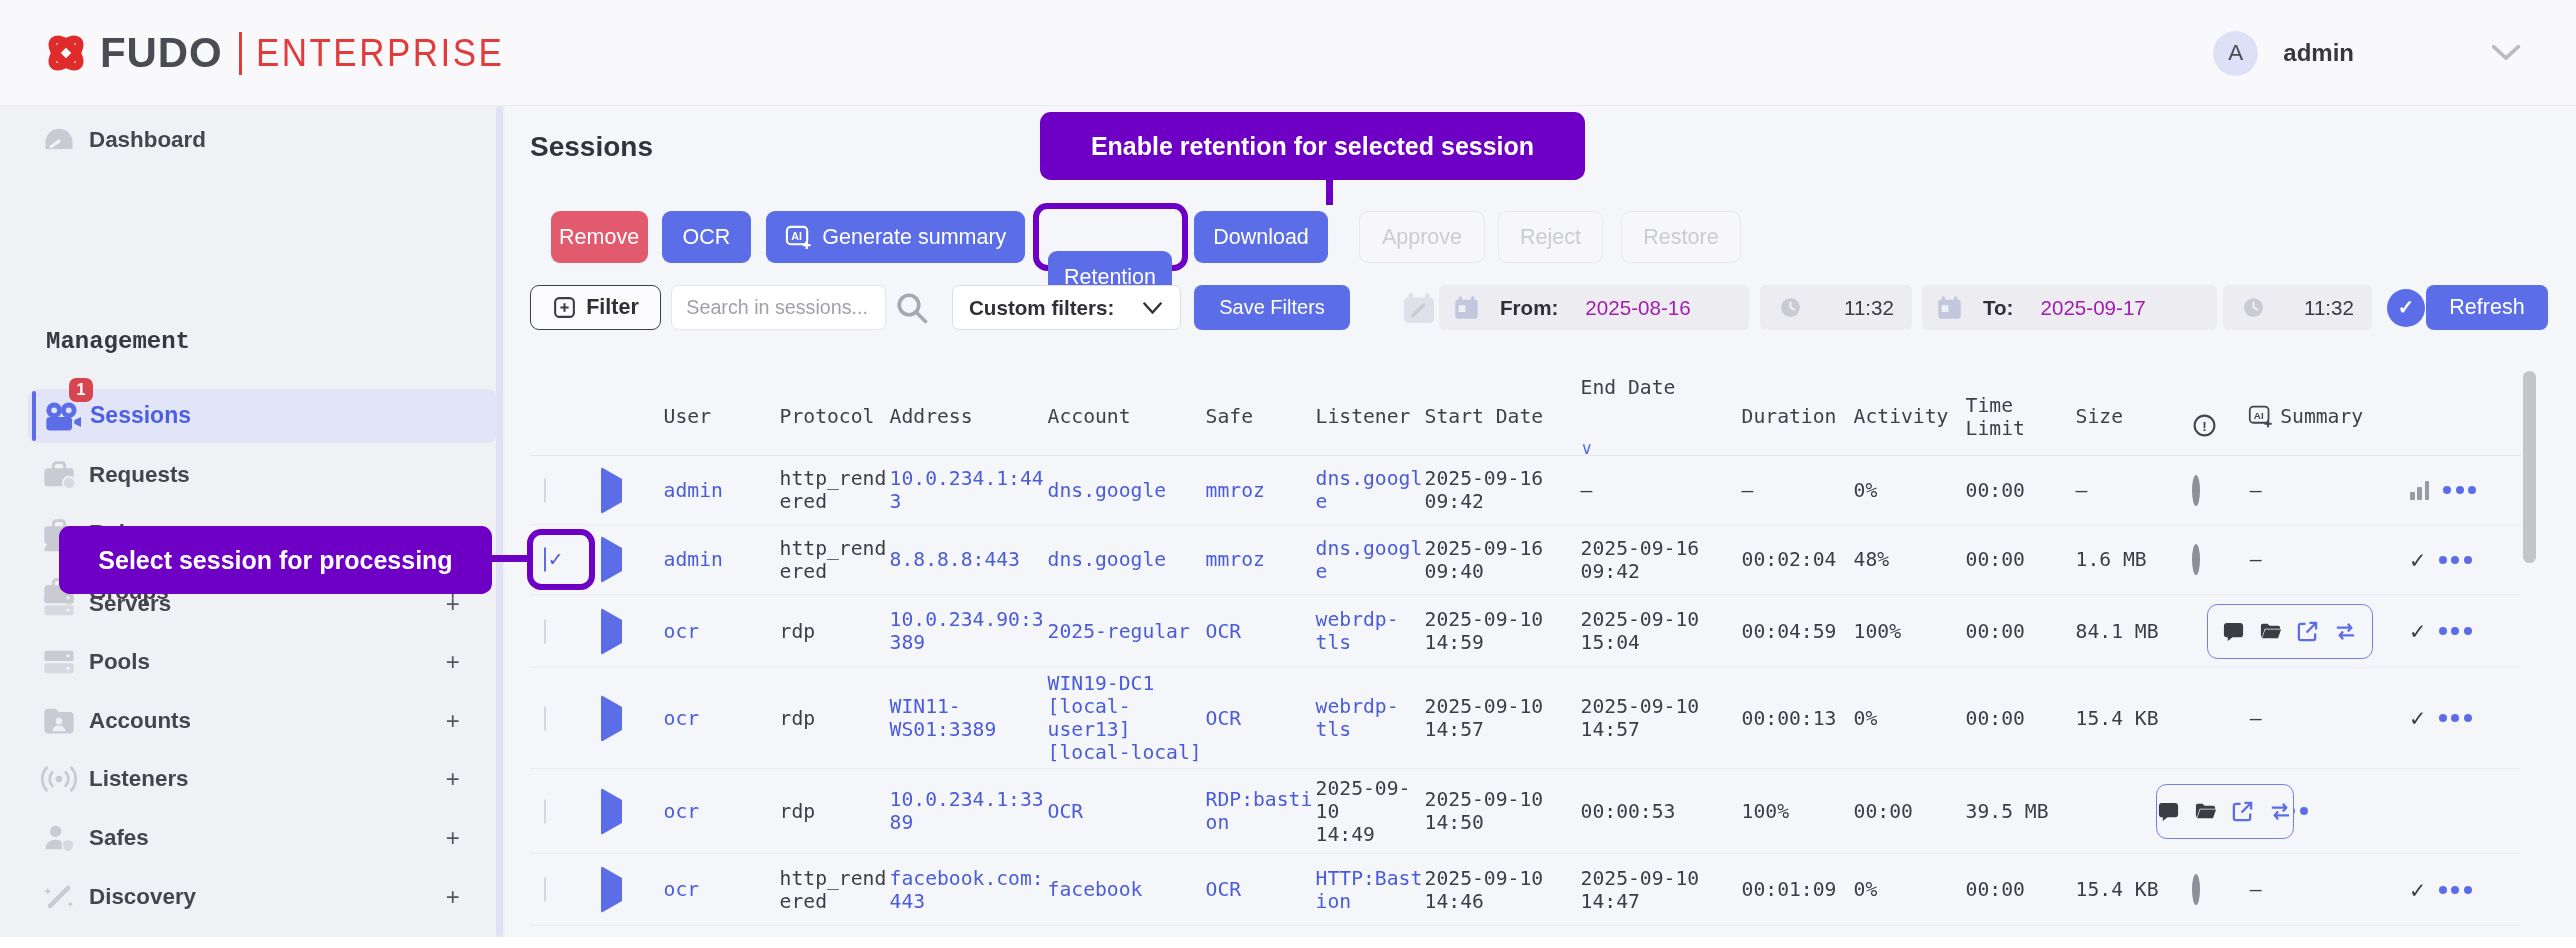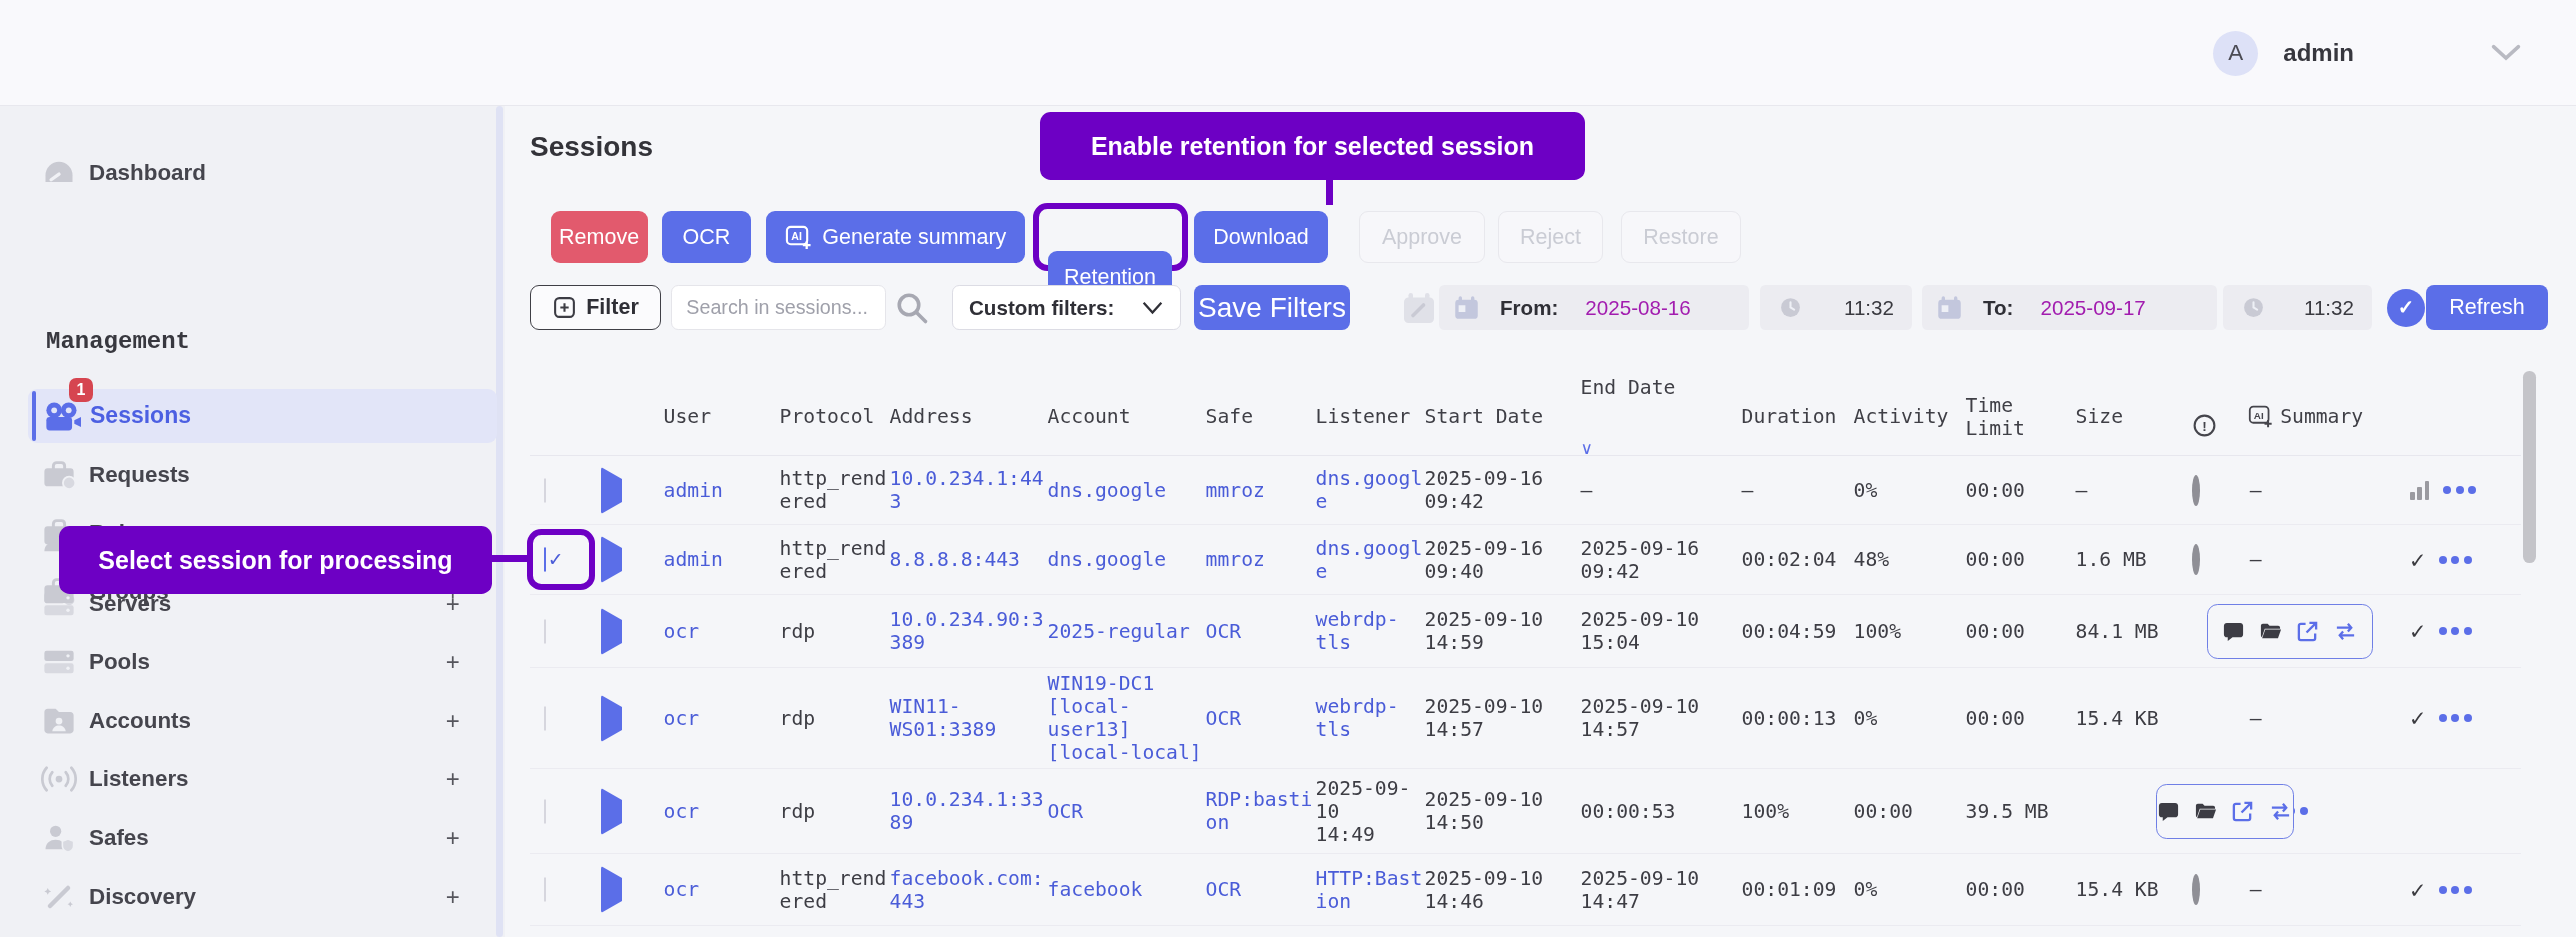--- a/index.html
+++ b/index.html
@@ -81,21 +81,21 @@
   .filterbar > * { position:absolute; height:45px; }
   .btn-filter { left:0; width:131px; background:#fbfbfd; border:1.8px solid #3f3f46; border-radius:9px;
     color:#2f2f36; font-size:21.5px; font-weight:600; gap:9px; }
   .search-input { left:141px; width:215px; border:0.9px solid #e5e5ea; border-radius:7.2px; background:#fff;
     padding:0 14.3px; font-size:19.7px; color:#55555e; font-family:"Liberation Sans",sans-serif; }
   .search-input::placeholder { color:#9fa0aa; }
   .search-icon { left:364px; top:4.5px; width:36px; height:36px; }
   .custom-filters { left:422px; width:229px; background:#fff; border:0.9px solid #dcdce4; border-radius:7.2px;
     display:flex; align-items:center; justify-content:space-between; padding:0 16px; cursor:pointer; }
   .custom-filters .txt { font-size:20.6px; font-weight:bold; color:#2f2f36; }
-  .btn-save { left:664px; width:156px; font-size:28px; }
+  .btn-save { left:664px; width:156px; font-size:20px; }
   .cal-pencil { left:871px; top:4.5px; width:36px; height:36px; }
   .date-group { background:#ececf1; border-radius:5.4px; display:flex; align-items:center; padding:0 14.3px; cursor:pointer; }
   .g-from { left:909px; width:310px; }
   .g-to { left:1392px; width:295px; }
   .date-group .dlabel { font-size:20.6px; font-weight:bold; color:#2f2f36; margin-left:19.7px; }
   .date-group .dval { font-size:20.6px; color:#a21caf; margin-left:27px; }
   .time-group { background:#ececf1; border-radius:5.4px; display:flex; align-items:center; justify-content:space-between;
     padding:0 18px; cursor:pointer; }
   .g-time1 { left:1230px; width:152px; }
   .g-time2 { left:1693px; width:149px; }
@@ -147,33 +147,45 @@
   .co-select-line { position:absolute; left:490px; top:555px; width:38px; height:7.2px; background:#6d00c4; z-index:40; }
   .co-select-ring { position:absolute; left:527px; top:529px; width:68px; height:61px;
     border:6.3px solid #6d00c4; border-radius:14.3px; z-index:40; pointer-events:none; }
   .vscroll { position:absolute; left:2523px; top:371px; width:12.5px; height:192px; background:#c4c4c9; border-radius:6.3px; z-index:30; cursor:pointer; }
   .footer-strip { position:absolute; left:0; bottom:0; width:2576px; height:12.5px; background:#ffffff; z-index:20; }
 </style>
 </head>
 <body>
 
 <header class="topbar">
+  <div class="logo">
+    <svg class="logo-knot" viewBox="0 0 48 48">
+      <g stroke="#e02b2b" stroke-width="7" fill="none">
+        <ellipse cx="24" cy="24" rx="16" ry="8" transform="rotate(45 24 24)"></ellipse>
+        <ellipse cx="24" cy="24" rx="16" ry="8" transform="rotate(-45 24 24)"></ellipse>
+      </g>
+      <rect x="18.5" y="18.5" width="11" height="11" fill="#fbfbfd" stroke="#e02b2b" stroke-width="4" transform="rotate(45 24 24)"></rect>
+    </svg>
+    <span class="logo-fudo">FUDO</span>
+    <span class="logo-divider"></span>
+    <span class="logo-edition">ENTERPRISE</span>
+  </div>
   <div class="user-area">
     <div class="avatar">A</div>
     <div class="username">admin</div>
     <svg class="user-chevron" width="32" height="19.7" viewBox="0 0 36 22">
       <path d="M4 4l14 13L32 4" fill="none" stroke="#b9bac2" stroke-width="4" stroke-linecap="round"></path>
     </svg>
   </div>
 </header>
 
 <aside class="sidebar">
   <div class="sidebar-scroll"></div>
 
-  <div class="side-item" style="top:40px">
+  <div class="side-item" style="top:7px">
     <svg class="icon" viewBox="0 0 32 28">
       <path d="M16 4a12 12 0 0 1 12 12v6H4v-6A12 12 0 0 1 16 4z" fill="#c9cad2"></path>
       <line x1="16" y1="15" x2="9" y2="20" stroke="#f0f1f5" stroke-width="3" stroke-linecap="round"></line>
     </svg>
     <span class="lbl">Dashboard</span>
   </div>
 
   <div class="side-section" style="top:222px">Management</div>
 
   <div class="side-active" style="top:283px">

